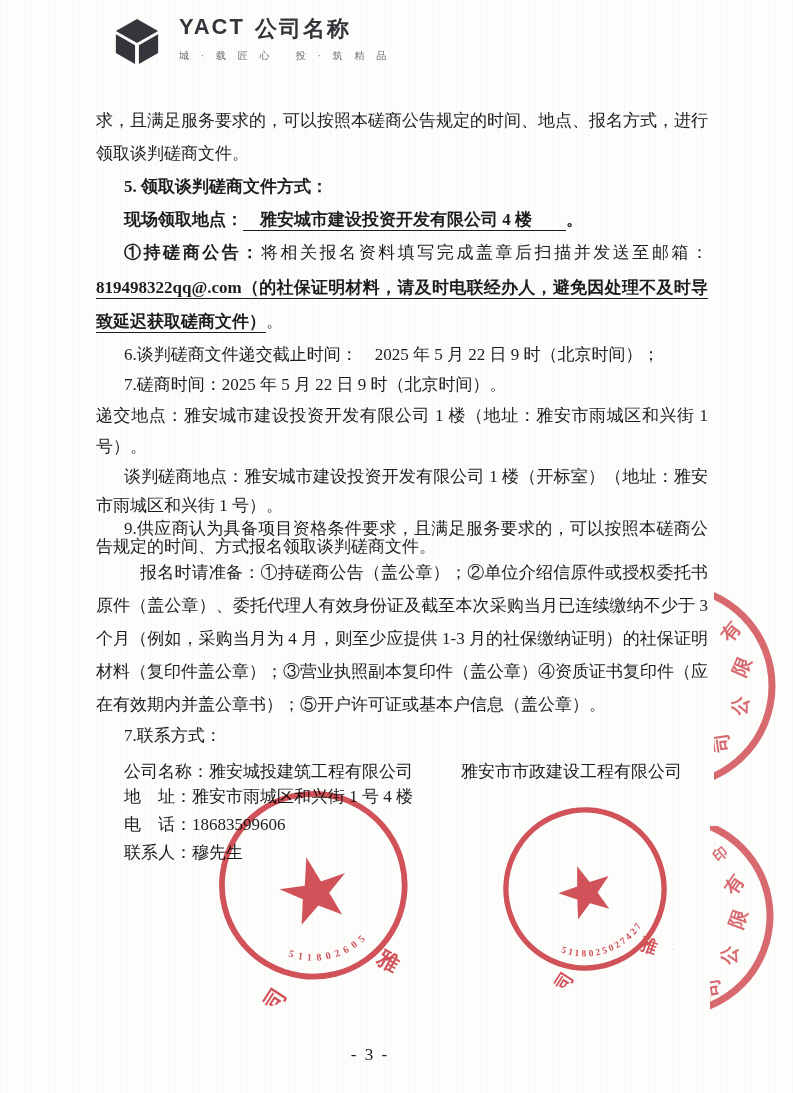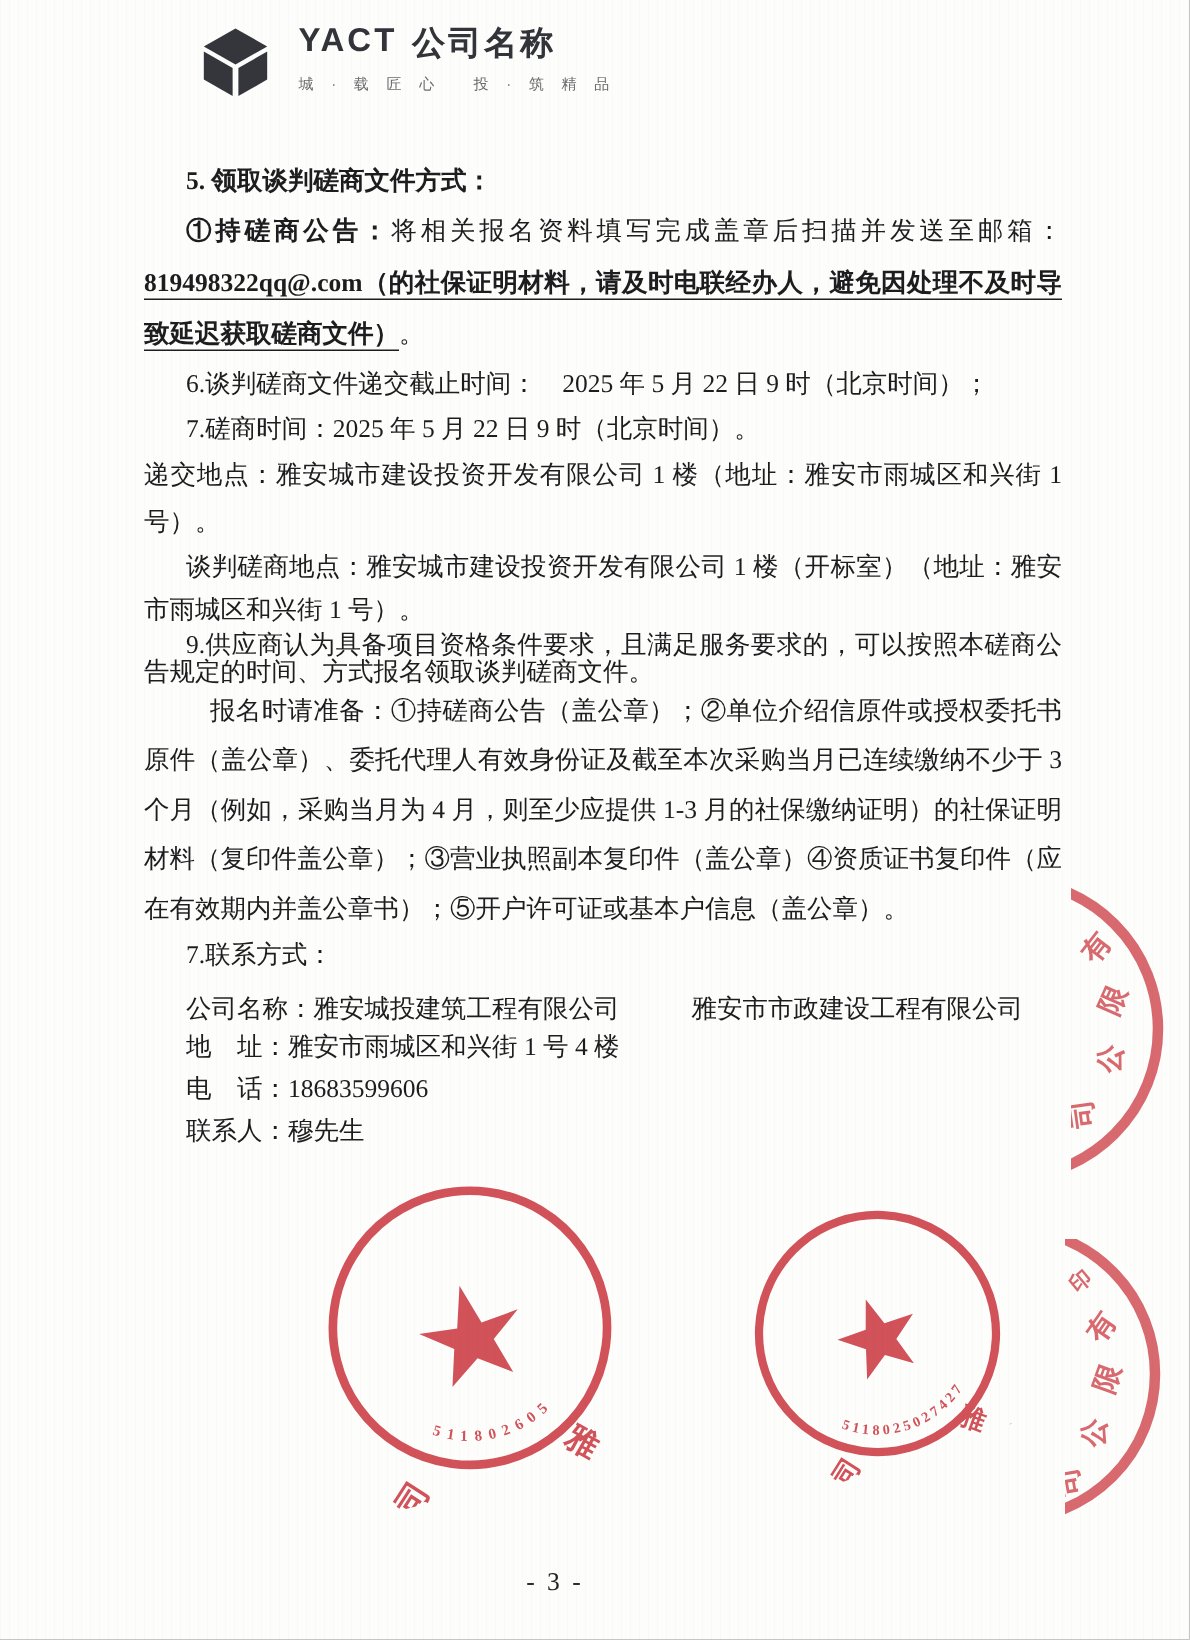--- a/index.html
+++ b/index.html
@@ -8,21 +8,21 @@
     width:793px;height:1093px;
     margin:0 auto;
     background:
       repeating-linear-gradient(90deg, rgba(0,0,0,0.015) 0 1px, transparent 1px 6px),
       #fdfdfc;
     overflow:hidden;
     font-family:"Liberation Serif","DejaVu Serif",serif;
     color:#1d1d1f;
   }
   
-  .logo{position:absolute;left:132px;top:14px;display:flex;align-items:flex-start;}
+  .logo{position:absolute;left:112px;top:14px;display:flex;align-items:flex-start;}
   .logo .cube{width:50px;height:48px;margin-top:4px;}
   .logo-text{margin-left:17px;}
   .logo-line1{font-family:"Liberation Sans","DejaVu Sans",sans-serif;font-weight:bold;
     font-size:22px;letter-spacing:2px;color:#33343a;display:flex;gap:10px;}
   .logo-line2{font-family:"Liberation Sans","DejaVu Sans",sans-serif;font-size:10px;
     letter-spacing:4.5px;color:#6b6b6e;margin-top:5px;}
   
   .doc{position:absolute;left:96px;top:104px;width:612px;font-size:17px;text-align:justify;}
   .doc p{margin:0;}
   .u{text-decoration:underline;text-underline-offset:5px;text-decoration-thickness:1.3px;}
@@ -71,21 +71,23 @@
     <div class="logo-text">
       <div class="logo-line1">
         <span>YACT</span>
         <span>公司名称</span>
       </div>
       <div class="logo-line2">城 · 载 匠 心　 投 · 筑 精 品</div>
     </div>
   </div>
 
   <div class="doc">
+    <p class="p-cont">求，且满足服务要求的，可以按照本磋商公告规定的时间、地点、报名方式，进行领取谈判磋商文件。</p>
     <p class="p-item5">5. 领取谈判磋商文件方式：</p>
+    <p class="p-onsite"><span>现场领取地点：</span><span class="u pre">　雅安城市建设投资开发有限公司 4 楼　　</span><span>。</span></p>
     <p class="p-online"><span class="b">①持磋商公告：</span><span>将相关报名资料填写完成盖章后扫描并发送至邮箱：</span><span class="u b">819498322qq@.com（的社保证明材料，请及时电联经办人，避免因处理不及时导致延迟获取磋商文件）</span><span>。</span></p>
     <p class="p-item6">6.谈判磋商文件递交截止时间：　2025 年 5 月 22 日 9 时（北京时间）；</p>
     <p class="p-item7">7.磋商时间：2025 年 5 月 22 日 9 时（北京时间）。</p>
     <p class="p-submit">递交地点：雅安城市建设投资开发有限公司 1 楼（地址：雅安市雨城区和兴街 1 号）。</p>
     <p class="p-nego">谈判磋商地点：雅安城市建设投资开发有限公司 1 楼（开标室）（地址：雅安市雨城区和兴街 1 号）。</p>
     <p class="p-item9">9.供应商认为具备项目资格条件要求，且满足服务要求的，可以按照本磋商公告规定的时间、方式报名领取谈判磋商文件。</p>
     <p class="p-prep">报名时请准备：①持磋商公告（盖公章）；②单位介绍信原件或授权委托书原件（盖公章）、委托代理人有效身份证及截至本次采购当月已连续缴纳不少于 3 个月（例如，采购当月为 4 月，则至少应提供 1-3 月的社保缴纳证明）的社保证明材料（复印件盖公章）；③营业执照副本复印件（盖公章）④资质证书复印件（应在有效期内并盖公章书）；⑤开户许可证或基本户信息（盖公章）。</p>
     <p class="p-item10">7.联系方式：</p>
     <div class="row-companies">
       <span>公司名称：</span>

